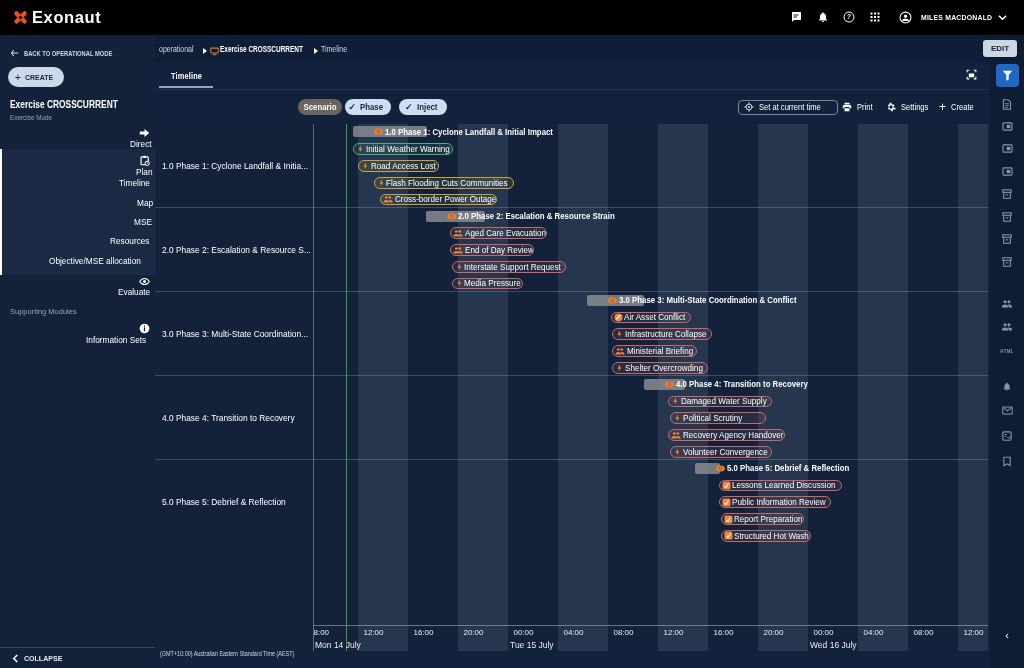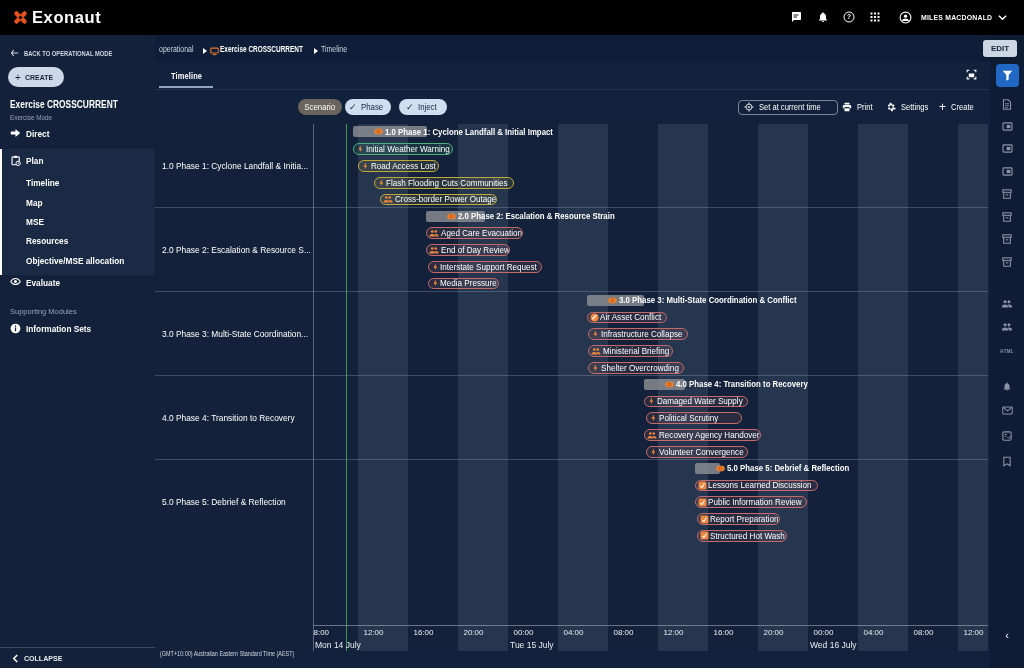--- a/index.html
+++ b/index.html
@@ -10,42 +10,42 @@
 #logo{left:13px;top:8px;display:flex;align-items:center;}
 #logotxt{color:#fff;font-size:16.5px;font-weight:bold;margin-left:4px;letter-spacing:.6px;}
 .tbi{top:11px;}
 #usr{left:921px;top:13px;color:#fff;font-size:8px;font-weight:bold;letter-spacing:.25px;}
 
 #lsb{left:0;top:35px;width:155px;height:633px;background:#13213a;}
 #back{left:10px;top:14px;color:#cdd6e4;font-size:6.8px;font-weight:bold;display:flex;align-items:center;}
 #createbtn{left:8px;top:32px;width:56px;height:20px;background:#ccd9e8;border-radius:10px;color:#16243c;font-size:8px;font-weight:bold;display:flex;align-items:center;justify-content:center;}
 #extitle{left:10px;top:64px;color:#fff;font-size:10px;font-weight:bold;}
 #exmode{left:10px;top:78px;color:#97a2b4;font-size:7.5px;}
-.mi{left:0;width:155px;height:20px;display:flex;align-items:flex-start;color:#fff;font-size:9.5px;font-weight:bold;}
+.mi{left:0;width:155px;height:20px;display:flex;align-items:flex-end;color:#fff;font-size:9.5px;font-weight:normal;flex-direction:column;}
 .mi .ic{width:11px;margin-left:10px;margin-right:5px;display:flex;justify-content:center;}
 .mi .noic{width:0;margin-left:26px;}
 #planhl{left:0;top:114px;width:155px;height:126px;background:#1b2a44;}
 #planbar{left:0;top:114px;width:2px;height:126px;background:#fff;}
 .shead{left:10px;color:#97a2b4;font-size:7.5px;}
 #collapse{left:0;top:612px;width:155px;height:21px;border-top:1px solid rgba(255,255,255,.18);color:#e6ebf2;font-size:8px;font-weight:bold;display:flex;align-items:center;}
 
 #main{left:155px;top:35px;width:835px;height:633px;background:#0f1e38;}
 #crumb{left:3.7px;top:8.5px;width:400px;height:12px;color:#d0d8e2;font-size:8.5px;}
 #crumb b{color:#fff;}
 #editbtn{left:828px;top:5px;width:34px;height:17px;background:#cdd7e3;border-radius:3px;color:#15243c;font-size:8px;font-weight:bold;display:flex;align-items:center;justify-content:center;}
 #panel{left:0;top:27px;width:835px;height:606px;background:#12223c;}
 #tabtxt{left:16px;top:9px;color:#fff;font-size:9px;font-weight:bold;letter-spacing:.2px;}
 #tabline{left:4px;top:24px;width:54px;height:2px;background:#8fa3c2;}
 #tabsep{left:0;top:26.5px;width:835px;height:1px;background:rgba(255,255,255,.07);}
 
 #gsel{left:13.5px;top:32px;width:113px;height:26px;background:#0c1a31;border-bottom:1px solid #8a94a6;}
 #gsel .lab{position:absolute;left:10px;top:3px;color:#8b97a9;font-size:7px;}
 #gsel .val{position:absolute;left:10px;top:11px;color:#fff;font-size:10px;}
 #gsel .car{position:absolute;right:8px;top:10px;width:0;height:0;border-left:4px solid transparent;border-right:4px solid transparent;border-top:5px solid #aab4c4;}
-.chip{height:16px;border-radius:8.5px;display:flex;align-items:center;justify-content:center;font-size:9px;top:37px;}
+.chip{height:16px;border-radius:8.5px;display:flex;align-items:center;justify-content:center;font-size:9px;top:37px;font-weight:bold;}
 #chip1{left:143px;width:44px;background:#6a645e;color:#fff;}
 .chipon{background:#cfdff2;color:#16243c;}
 #chip2{left:189.5px;width:46px;}
 #chip3{left:243.5px;width:48px;}
 .chk{margin-right:4px;font-size:9px;}
 #setbtn{left:583px;top:37.5px;width:100px;height:15px;border:1px solid rgba(255,255,255,.45);border-radius:4px;color:#fff;font-size:9px;display:flex;align-items:center;justify-content:center;}
 .tbtn{top:37.5px;color:#fff;font-size:9px;display:flex;align-items:center;height:15px;}
 
 #chart{left:0;top:62px;width:833px;height:527px;background:#13223a;overflow:hidden;}
 .band{top:0;height:527px;background:#26364e;}
@@ -56,21 +56,21 @@
 .tlab{top:504px;color:#e8edf4;font-size:8px;}
 .dlab{top:516px;color:#e8edf4;font-size:8.5px;}
 .rowlab{left:7px;color:#fff;font-size:9px;width:152px;white-space:nowrap;overflow:hidden;}
 .pbar{height:11px;background:rgba(142,145,150,.8);border-radius:2px;}
 .pbart{position:absolute;left:1px;top:0;height:11px;display:flex;align-items:center;white-space:nowrap;color:#fff;font-size:9px;font-weight:bold;padding-left:20px;}
 .pbart .pic{margin-right:2px;}
 .pill{height:11.5px;border-radius:6px;display:flex;align-items:center;white-space:nowrap;color:#fff;font-size:9px;padding:0 0 0 2px;overflow:hidden;}
 .pill .pic{margin-right:1.5px;flex:none;}
 .pg{border:1px solid #4caf7d;background:rgba(76,175,125,.13);}
 .py{border:1px solid #c0aa3c;background:rgba(192,170,60,.13);}
-.pr{border:1px solid #c46a6a;background:rgba(196,106,106,.13);}
+.pr{border:1px solid #c46a6a;background:rgba(196,106,106,.13);margin-left:24px;}
 #tz{left:4.5px;top:588px;color:#cfd6df;font-size:6.8px;}
 
 #rsb{left:990px;top:62px;width:34px;height:606px;background:#0e1c36;}
 #filtbox{left:6px;top:1.5px;width:23px;height:23px;background:#2068c4;border-radius:4px;display:flex;align-items:center;justify-content:center;}
 .rsi{left:0;width:34px;display:flex;justify-content:center;color:#8a94a6;}
 #rchev{left:0;top:563px;width:34px;height:20px;color:#fff;display:flex;align-items:center;justify-content:center;font-size:11px;}
 </style></head><body>
 <div id="app">
 <div class="ab" id="topbar">
       <div class="ab" id="logo">

